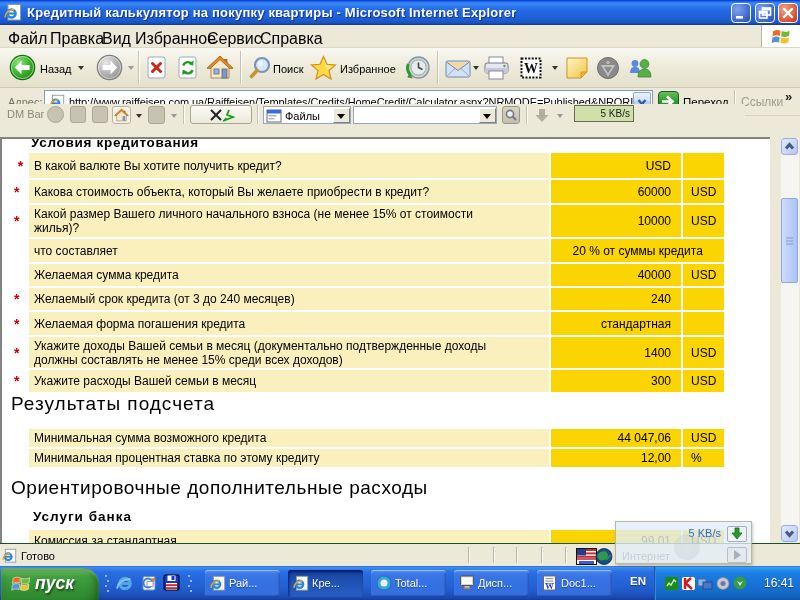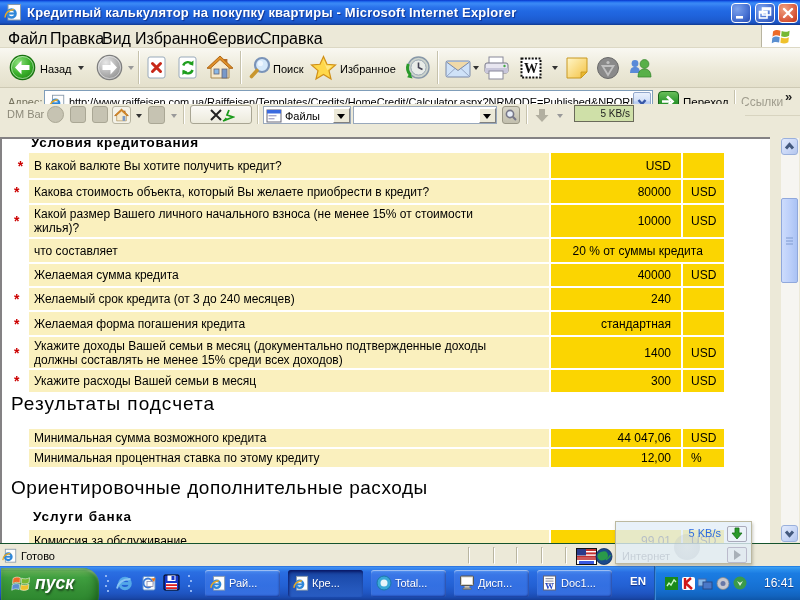--- a/index.html
+++ b/index.html
@@ -359,21 +359,21 @@
     <tbody>
         <tr style="height:25px">
           <td style="width:13px;text-align:center"><span class="ast">*</span></td>
           <td class="qcell" style="width:520px">В какой валюте Вы хотите получить кредит?</td>
           <td class="vcell" style="width:130px">USD</td>
           <td class="ucell" style="width:40px"></td>
         </tr>
     <tr style="height:23px">
           <td><span class="ast">*</span></td>
           <td class="qcell">Какова стоимость объекта, который Вы желаете приобрести в кредит?</td>
-          <td class="vcell">80000</td>
+          <td class="vcell">60000</td>
           <td class="ucell">USD</td>
         </tr>
     <tr style="height:32px">
           <td><span class="ast">*</span></td>
           <td class="qcell">Какой размер Вашего личного начального взноса (не менее 15% от стоимости<br>жилья)?</td>
           <td class="vcell">10000</td>
           <td class="ucell">USD</td>
         </tr>
     <tr style="height:23px">
           <td></td>
@@ -428,21 +428,21 @@
           <td class="ucell">%</td>
         </tr>
   </tbody>
     </table>
   <div style="position:absolute;left:9px;top:338px;font-size:19px;letter-spacing:0.55px">Ориентировочные дополнительные расходы</div>
   <div style="position:absolute;left:31px;top:370px;font-size:13.5px;font-weight:bold;letter-spacing:1.0px">Услуги банка</div>
   <table class="frm" style="left:10px;top:389px">
     <tbody>
         <tr style="height:22px">
           <td style="width:13px"></td>
-          <td class="qcell" style="width:520px">Комиссия за обслуживание</td>
+          <td class="qcell" style="width:520px">Комиссия за стандартная</td>
           <td class="vcell" style="width:130px">99,01</td>
           <td class="ucell" style="width:40px">USD</td>
         </tr>
   </tbody>
     </table>
 </div>
 <div class="abs" id="sbar">
   <div class="sbtn" style="top:0">
       <svg width="15" height="15" viewBox="0 0 15 15">
         <path d="M4 9.5 L7.5 5.5 L11 9.5" fill="none" stroke="#44597e" stroke-width="3"></path>

